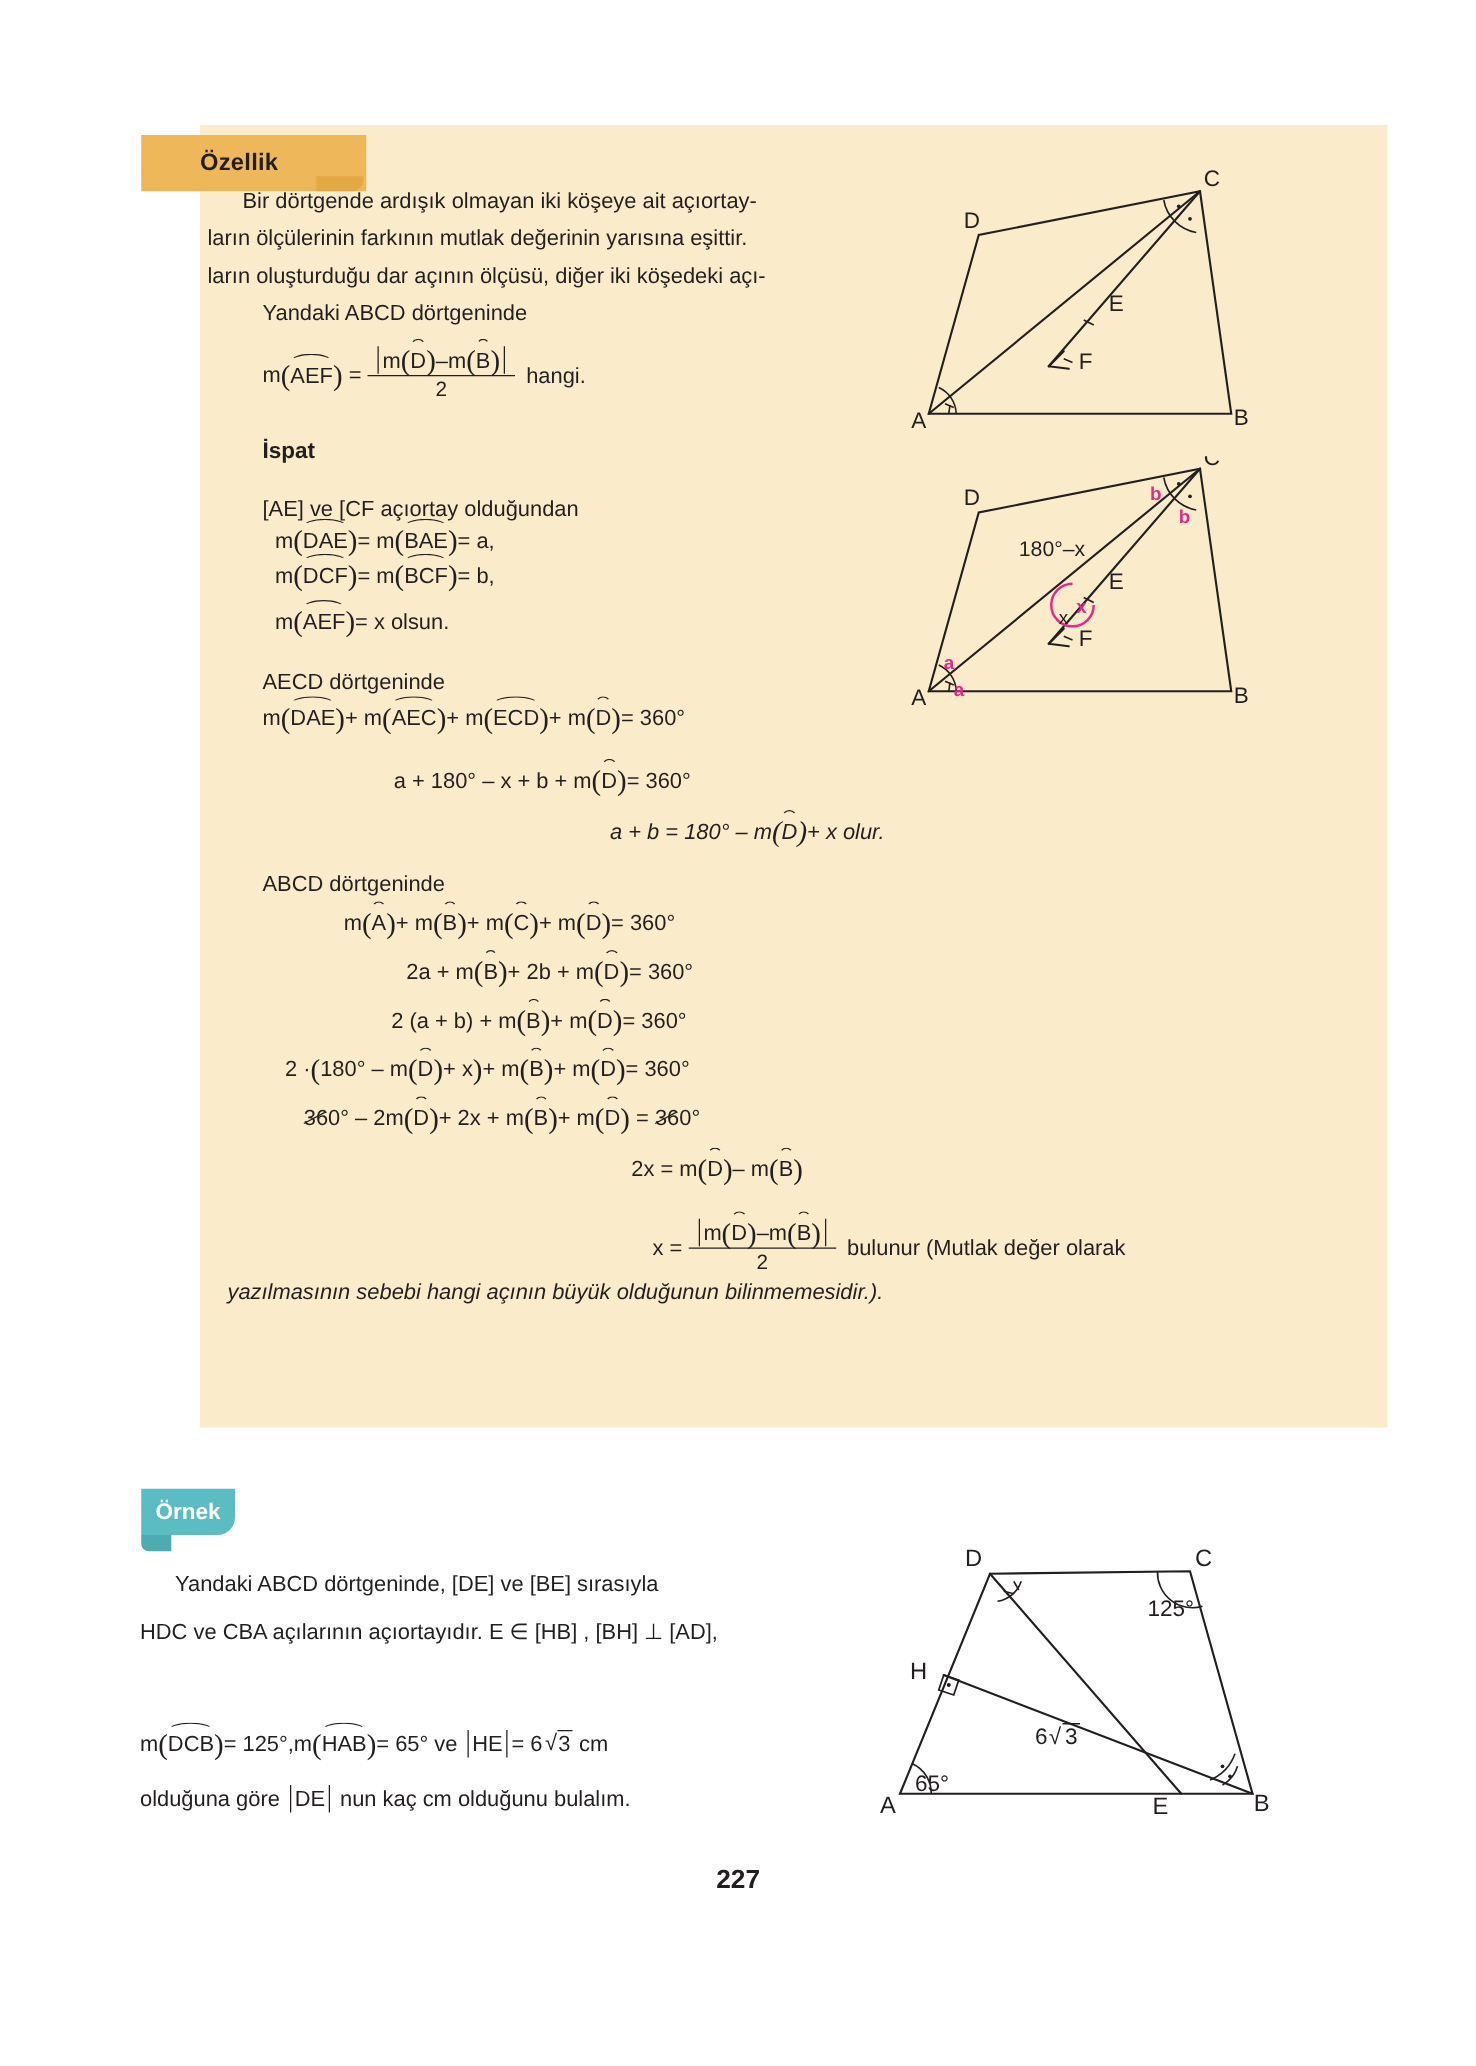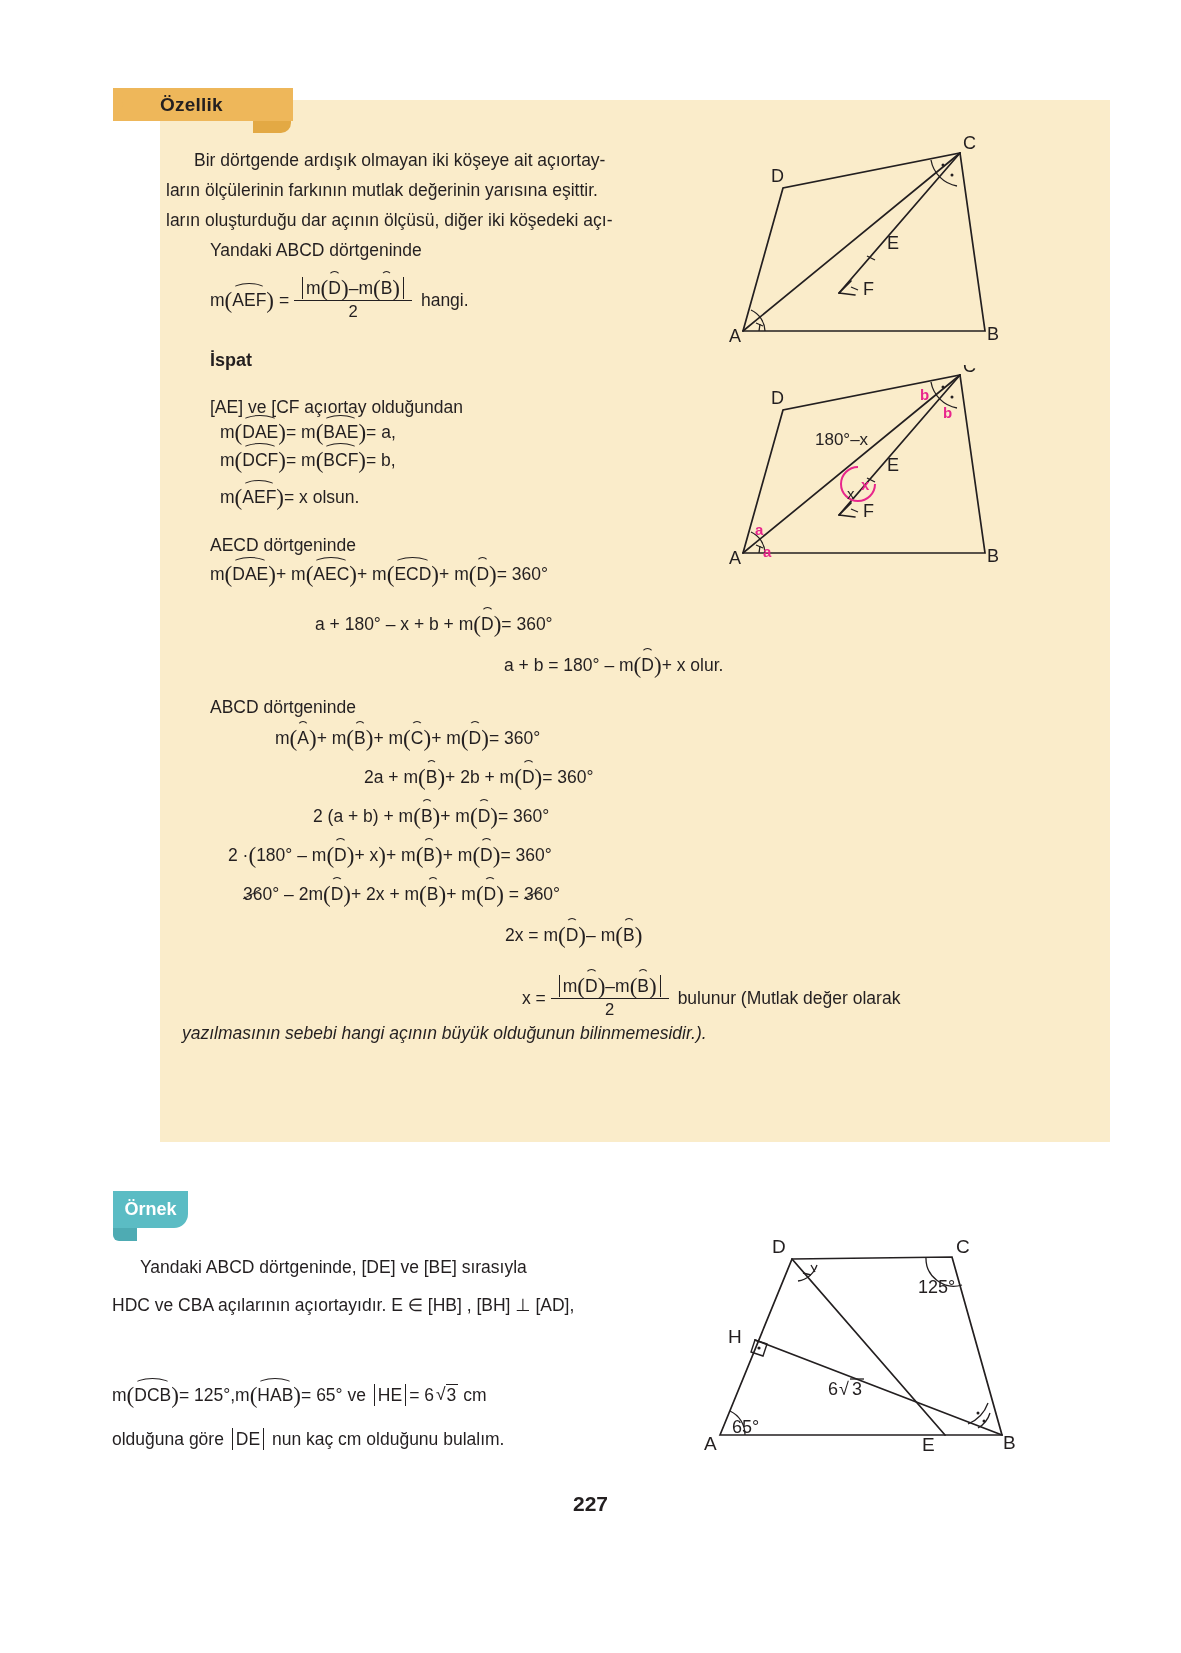--- a/index.html
+++ b/index.html
@@ -22,23 +22,23 @@
     left: 160px;
     top: 100px;
     width: 950px;
     height: 1042px;
     background: #faecca;
   }
 
   .tab-flag {
     position: absolute;
     left: 113px;
-    top: 88px;
+    top: 108px;
     width: 180px;
-    height: 33px;
+    height: 45px;
     background: #eeb75a;
     display: flex;
     align-items: center;
   }
   .tab-flag .notch {
     position: absolute;
     left: 0;
     top: 0;
     width: 47px;
     height: 33px;
@@ -323,31 +323,31 @@
 </div>
 
 <div class="eq" style="left:210px; top:562px;">
   <span>m</span><span class="paren">(</span><span class="mhat"><span class="bar"></span><span>DAE</span></span><span class="paren">)</span><span>+ m</span><span class="paren">(</span><span class="mhat"><span class="bar"></span><span>AEC</span></span><span class="paren">)</span><span>+ m</span><span class="paren">(</span><span class="mhat"><span class="bar"></span><span>ECD</span></span><span class="paren">)</span><span>+ m</span><span class="paren">(</span><span class="mhat"><span class="bar"></span><span>D</span></span><span class="paren">)</span><span>= 360°</span>
 </div>
 
 <div class="eq" style="left:315px; top:612px;">
   <span>a + 180° – x + b + m</span><span class="paren">(</span><span class="mhat"><span class="bar"></span><span>D</span></span><span class="paren">)</span><span>= 360°</span>
 </div>
 
-<div class="eq" style="left:504px; top:653px;">
+<div class="eq" style="left:488px; top:653px;font-style:italic;">
   <span>a + b = 180° – m</span><span class="paren">(</span><span class="mhat"><span class="bar"></span><span>D</span></span><span class="paren">)</span><span>+ x  olur.</span>
 </div>
 
 <div class="para" style="left:210px; top:692px;">ABCD dörtgeninde</div>
 
 <div class="eq" style="left:275px; top:726px;">
   <span>m</span><span class="paren">(</span><span class="mhat"><span class="bar"></span><span>A</span></span><span class="paren">)</span><span>+ m</span><span class="paren">(</span><span class="mhat"><span class="bar"></span><span>B</span></span><span class="paren">)</span><span>+ m</span><span class="paren">(</span><span class="mhat"><span class="bar"></span><span>C</span></span><span class="paren">)</span><span>+ m</span><span class="paren">(</span><span class="mhat"><span class="bar"></span><span>D</span></span><span class="paren">)</span><span>= 360°</span>
 </div>
 
-<div class="eq" style="left:325px; top:765px;margin-left:39px;">
+<div class="eq" style="left:325px; top:765px;">
   <span>2a + m</span><span class="paren">(</span><span class="mhat"><span class="bar"></span><span>B</span></span><span class="paren">)</span><span>+ 2b + m</span><span class="paren">(</span><span class="mhat"><span class="bar"></span><span>D</span></span><span class="paren">)</span><span>= 360°</span>
 </div>
 
 <div class="eq" style="left:313px; top:804px;">
   <span>2 (a + b) + m</span><span class="paren">(</span><span class="mhat"><span class="bar"></span><span>B</span></span><span class="paren">)</span><span>+ m</span><span class="paren">(</span><span class="mhat"><span class="bar"></span><span>D</span></span><span class="paren">)</span><span>= 360°</span>
 </div>
 
 <div class="eq" style="left:228px; top:843px;">
   <span>2 ·</span><span class="paren">(</span><span>180° – m</span><span class="paren">(</span><span class="mhat"><span class="bar"></span><span>D</span></span><span class="paren">)</span><span>+ x</span><span class="paren">)</span><span>+ m</span><span class="paren">(</span><span class="mhat"><span class="bar"></span><span>B</span></span><span class="paren">)</span><span>+ m</span><span class="paren">(</span><span class="mhat"><span class="bar"></span><span>D</span></span><span class="paren">)</span><span>= 360°</span>
 </div>

